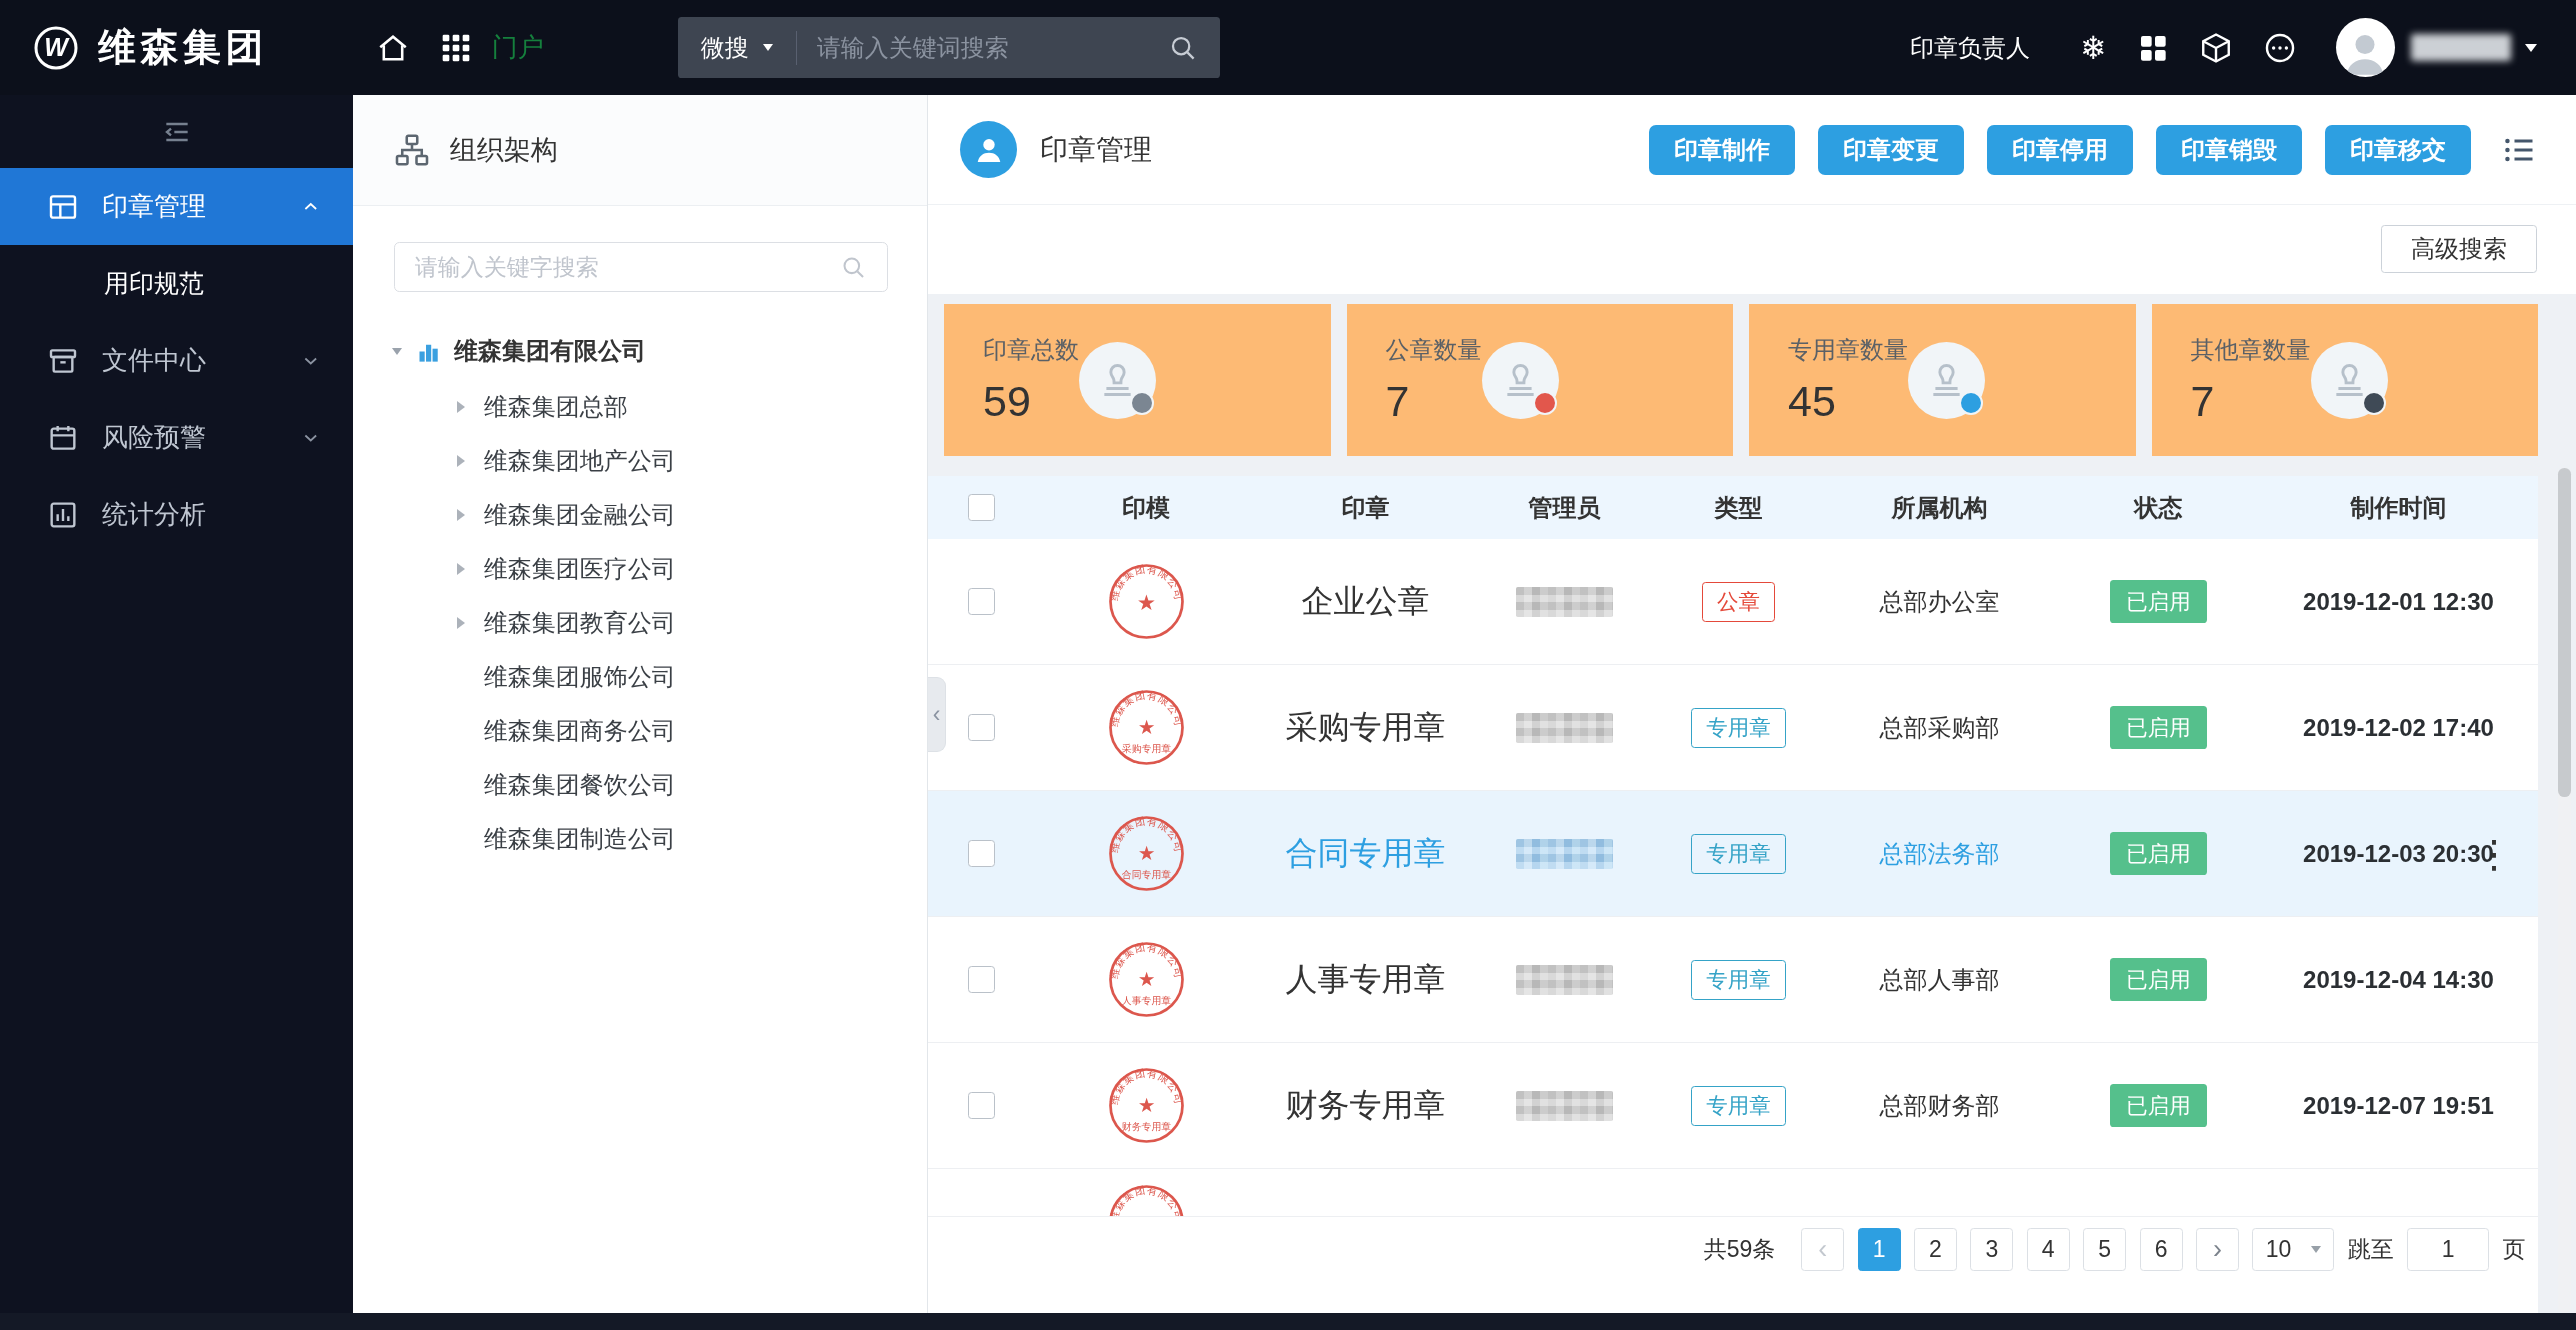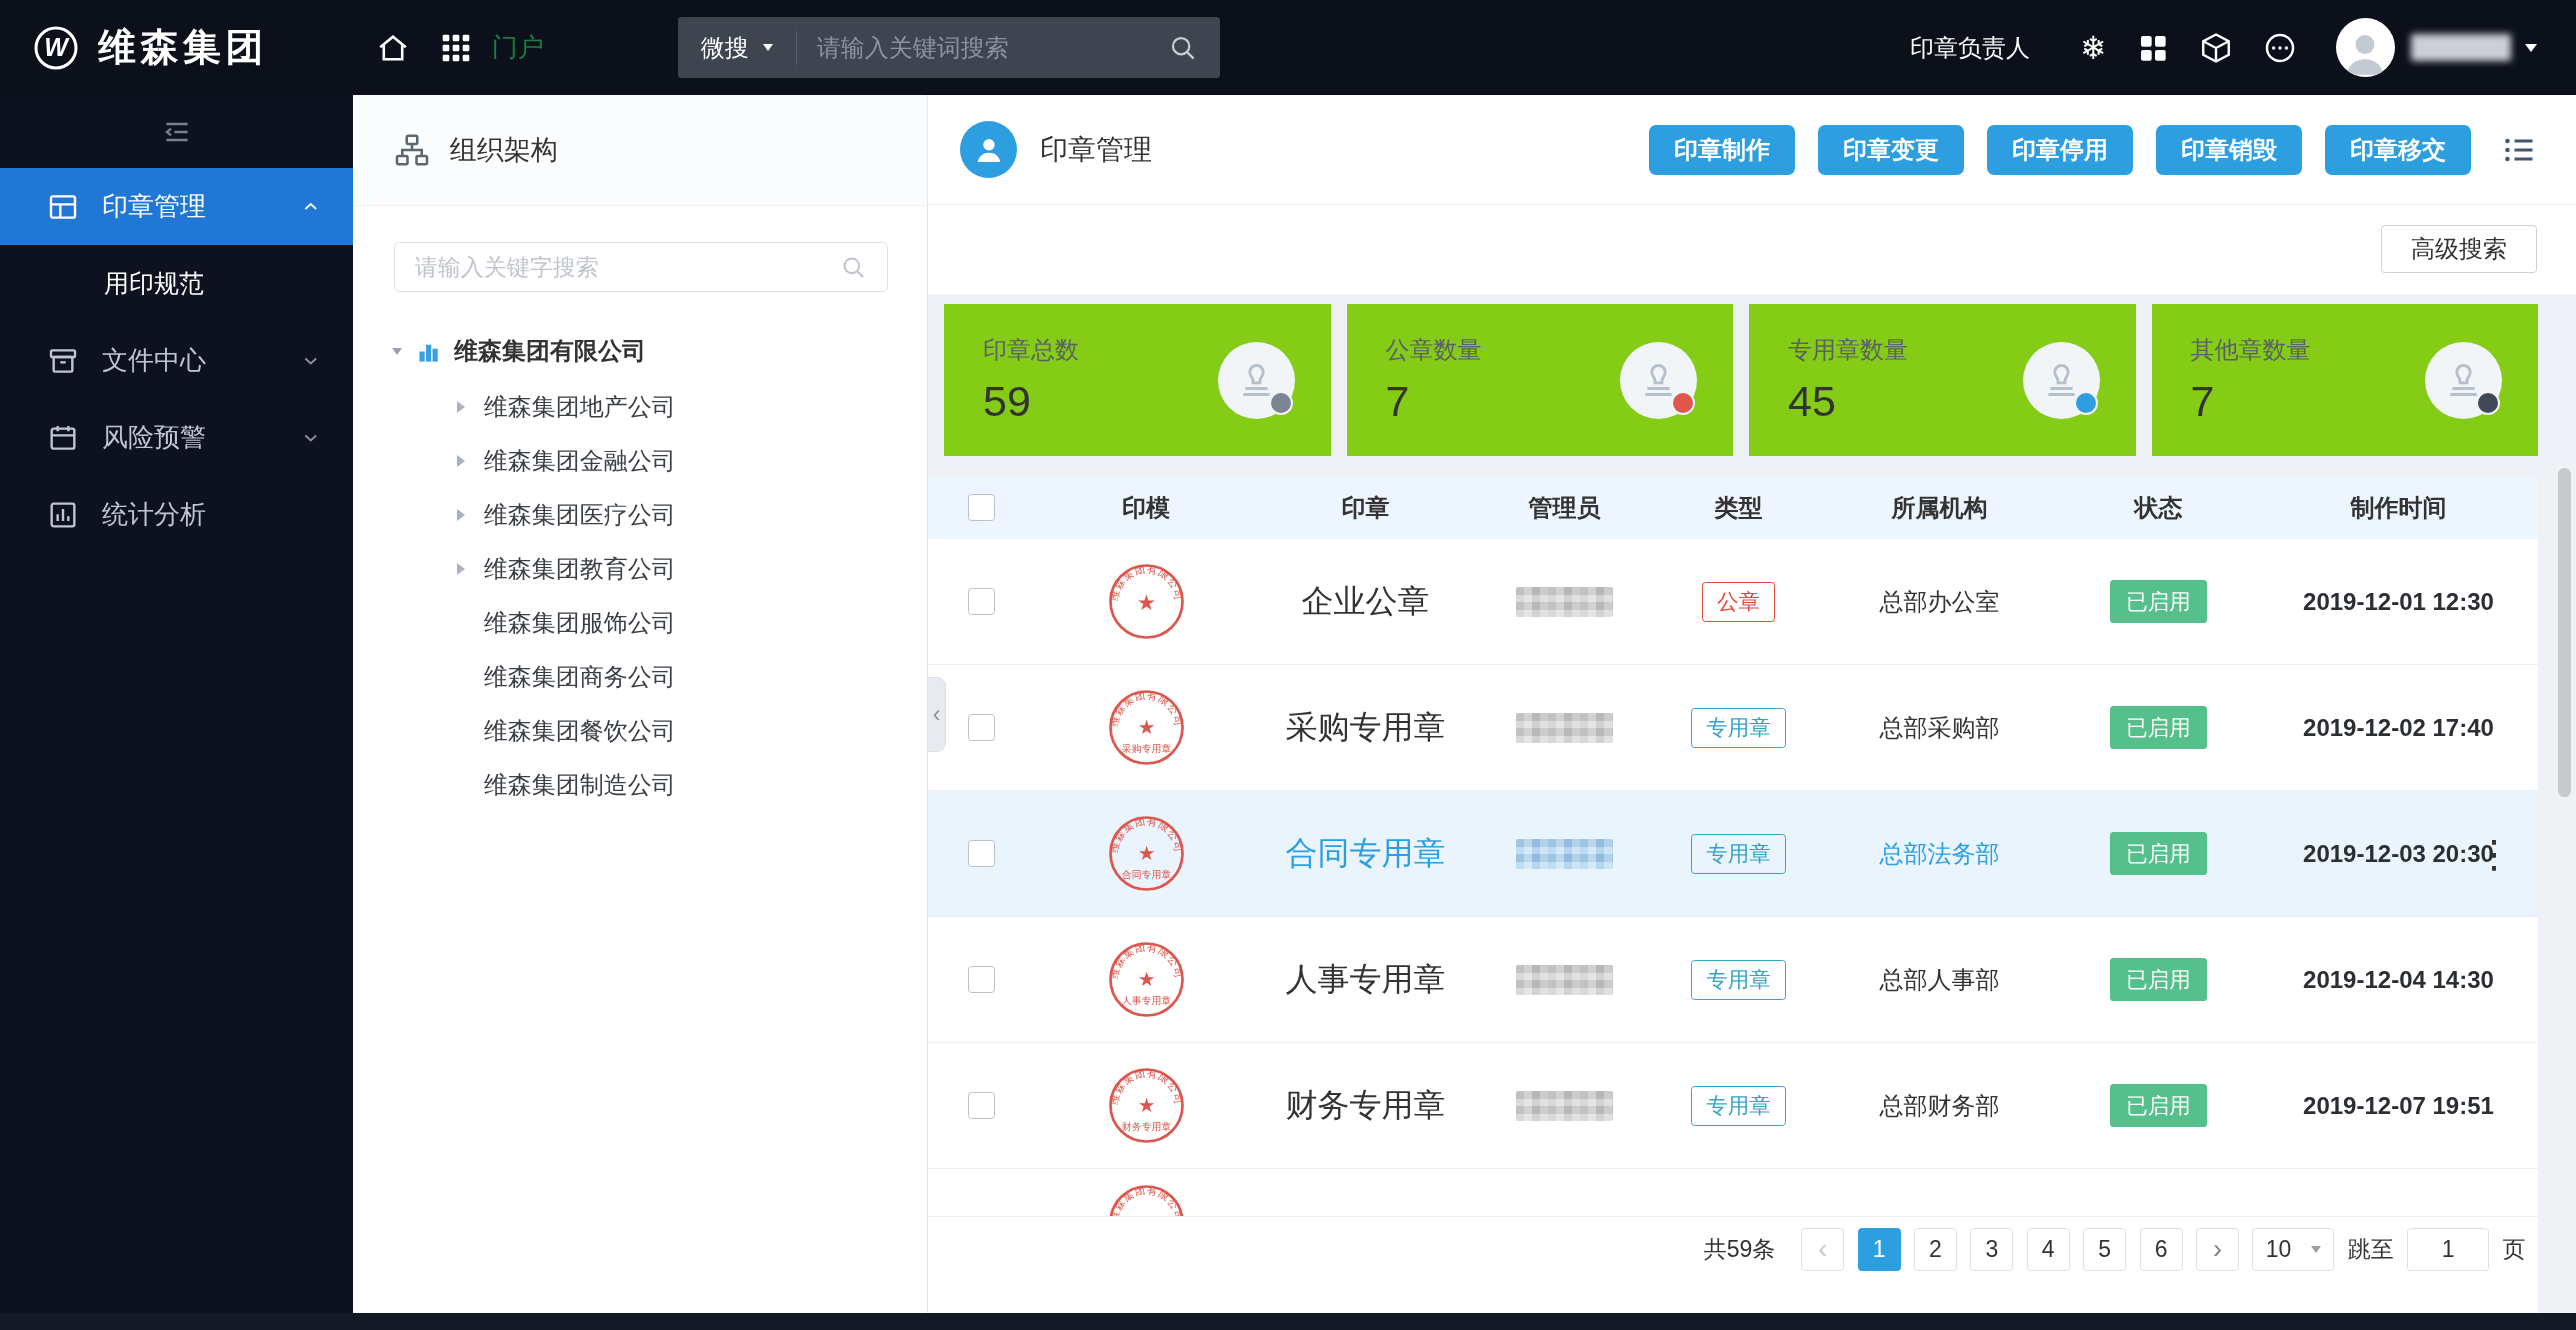--- a/index.html
+++ b/index.html
@@ -62,21 +62,21 @@
   .main-header { height:111px; background:#fff; border-bottom:0.9px solid #eef1f4; display:flex; align-items:center; padding:0 39px 0 32px; }
   .module-icon { width:57px; height:57px; border-radius:50%; background:#2d9fe1; display:flex; align-items:center; justify-content:center; flex-shrink:0; }
   .main-title { font-size:28px; color:#333; margin-left:23px; margin-right:auto; }
   .action-btn { height:50px; padding:0 25px; margin-left:23px; background:#2d9fe1; color:#fff; font-size:24px; border:none; border-radius:7px; cursor:pointer; font-family:inherit; font-weight:bold; }
   .list-icon { margin-left:30px; color:#44566b; display:flex; cursor:pointer; }
   .filter-row { height:89px; background:#fff; display:flex; align-items:center; justify-content:flex-end; padding-right:39px; }
   .adv-btn { height:48px; padding:0 29px; background:#fff; border:0.9px solid #ccd2d9; border-radius:3.6px; font-size:24px; color:#333; cursor:pointer; font-family:inherit; }
 
   
   .cards { display:grid; grid-template-columns:repeat(4,1fr); gap:16px; margin:10.7px 38px 0 16px; }
-  .card { background:#84cc16; height:152px; display:flex; align-items:center; justify-content:space-between; padding:0 36px 0 39px; }
+  .card { background:#fdba74; height:152px; display:flex; align-items:center; padding:0 36px 0 39px; }
   .card .label { font-size:24px; color:#5a6066; }
   .card .value { font-size:43px; color:#333; margin-top:10.7px; }
   .card-icon { width:77px; height:77px; border-radius:50%; background:#f1f5f8; position:relative; display:flex; align-items:center; justify-content:center; color:#b6c0ca; }
   .badge { position:absolute; right:1.8px; bottom:3.6px; width:24px; height:24px; border-radius:50%; border:2.7px solid #f1f5f8; }
   .badge.gray { background:#7b8692; } .badge.red { background:#e2574c; }
   .badge.blue { background:#2d9fe1; } .badge.dark { background:#3f4a56; }
 
   
   .table-card { background:#fff; margin:19.7px 38px 0 0; padding-bottom:31px; }
   .cols { display:grid; grid-template-columns:106px 224px 215px 183px 165px 237px 201px 1fr; }
@@ -304,20 +304,24 @@
           <svg width="27" height="27" viewBox="0 0 24 24" fill="#3aa0e0">
               <rect x="4" y="12" width="4.6" height="9"></rect>
               <rect x="9.8" y="6" width="4.6" height="15"></rect>
               <rect x="15.6" y="9.5" width="4.6" height="11.5"></rect>
             </svg>
         </span>
         <span>维森集团有限公司</span>
       </div>
       <div class="tree-item">
           <i class="tri-right caret"></i>
+          <span>维森集团总部</span>
+        </div>
+      <div class="tree-item">
+          <i class="tri-right caret"></i>
           <span>维森集团地产公司</span>
         </div>
       <div class="tree-item">
           <i class="tri-right caret"></i>
           <span>维森集团金融公司</span>
         </div>
       <div class="tree-item">
           <i class="tri-right caret"></i>
           <span>维森集团医疗公司</span>
         </div>

